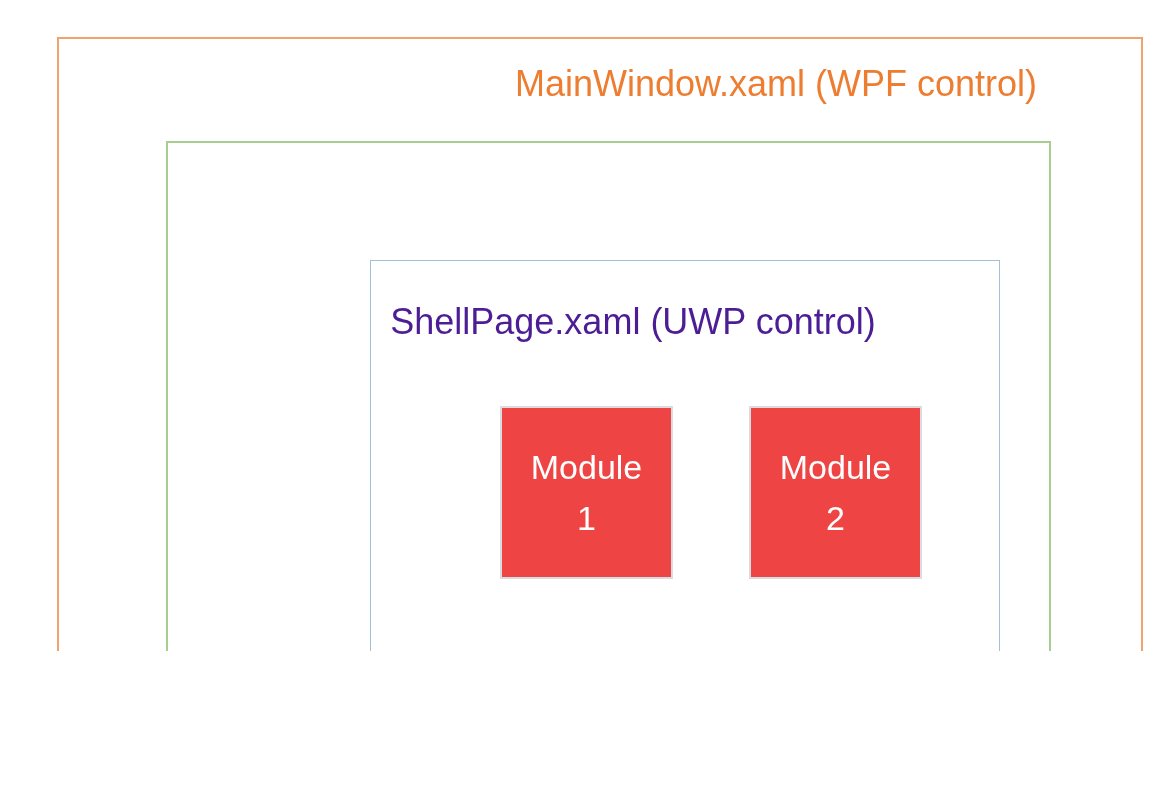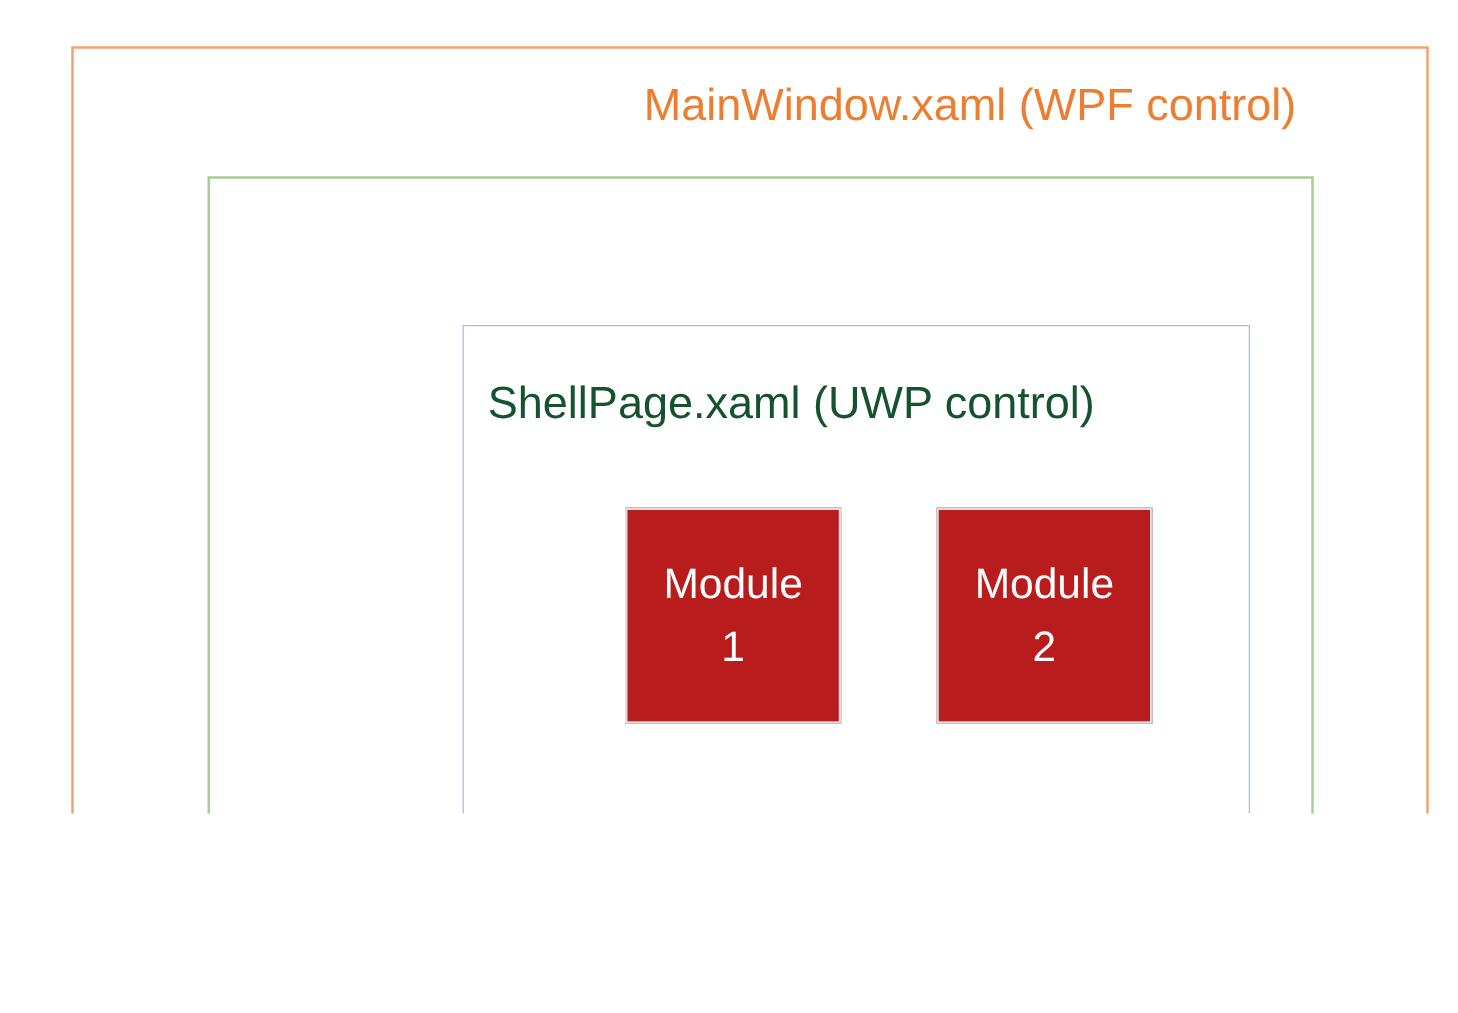--- a/index.html
+++ b/index.html
@@ -44,28 +44,28 @@
   .outer-label {
     left: 776px; top: 62px;
     color: #ed7d31;
   }
   .host-label {
     left: 843px; top: 170px;
     color: #70ad47;
   }
   .shell-label {
     left: 633px; top: 300px;
-    color: #14532d;
+    color: #4c1d95;
   }
   .module-box {
     position: absolute;
     top: 406px;
     width: 173px;
     height: 173px;
-    background: #b91c1c;
+    background: #ef4444;
     border: 2px solid #d9dce1;
     box-sizing: border-box;
     display: flex;
     flex-direction: column;
     align-items: center;
     justify-content: center;
     color: #ffffff;
     font-size: 34px;
     line-height: 1.5;
     text-align: center;

